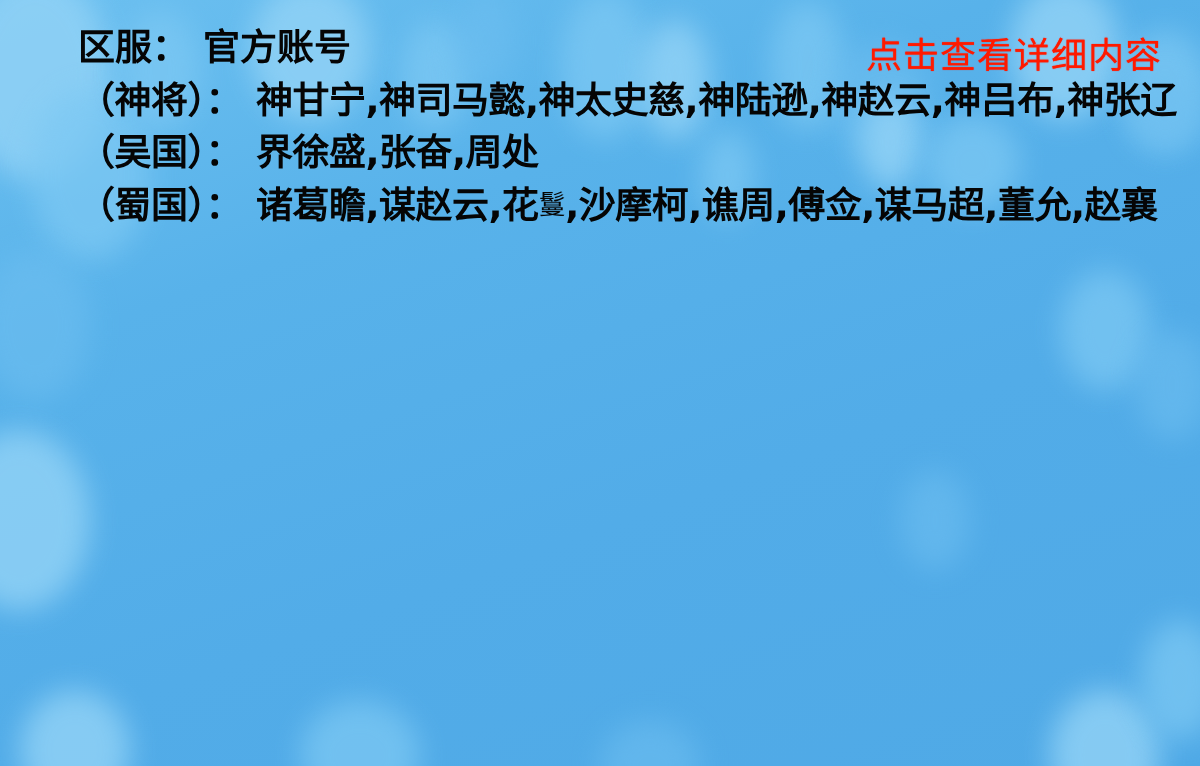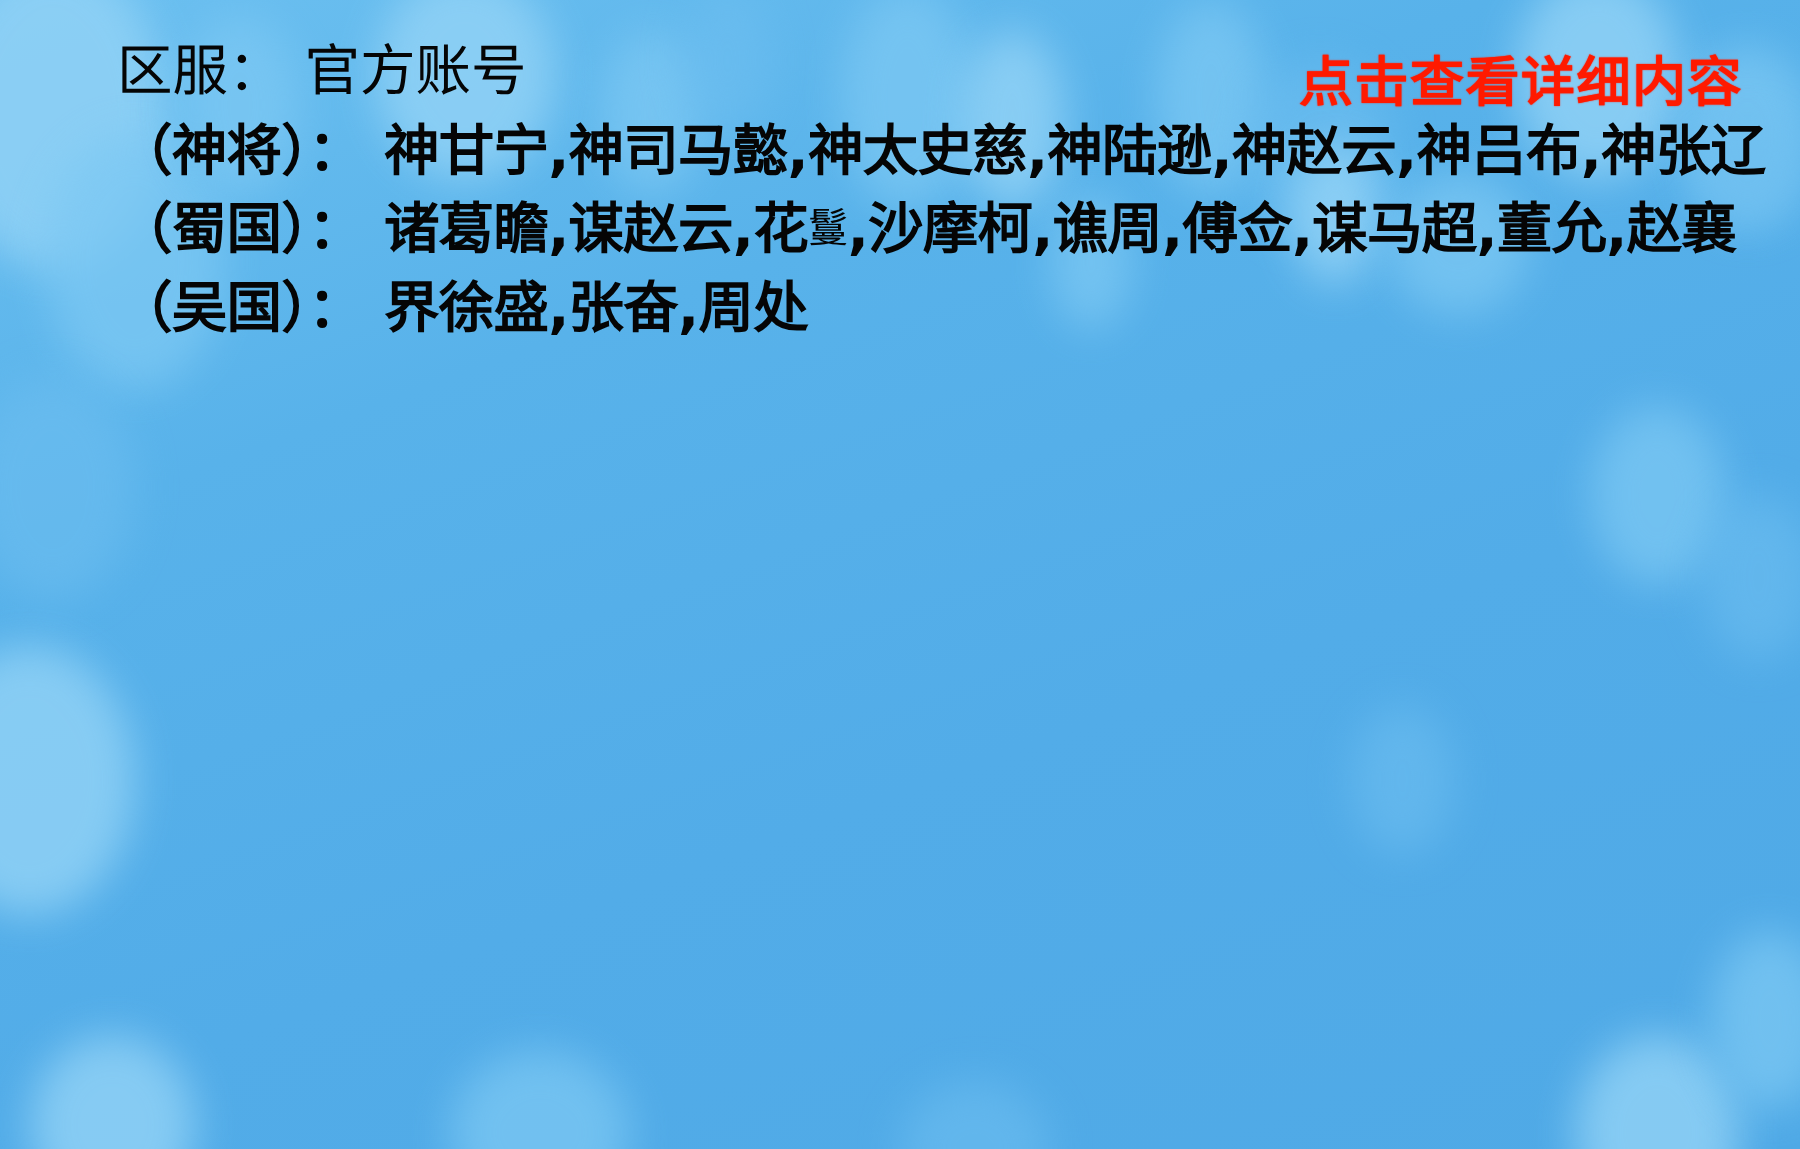--- a/index.html
+++ b/index.html
@@ -88,32 +88,32 @@
     position: relative;
     height: 0;
   }
 
   .cta {
     position: absolute;
     right: 20px;
     top: 16px;
     color: #ff1a00;
     font-size: 36px;
-    font-weight: bold;
+    font-weight: normal;
     letter-spacing: 1px;
     line-height: 1;
     white-space: nowrap;
     font-family: "DejaVu Sans", "Liberation Sans", sans-serif;
     text-shadow: 0 0 1px #ff1a00;
   }
 
   .info-line {
     color: #050505;
     font-size: 37px;
-    font-weight: normal;
+    font-weight: bold;
     line-height: 1.42;
     letter-spacing: 0px;
     white-space: nowrap;
   }
 
   .info-line .lbl {
     display: inline-block;
   }
 
   .info-line .gap {
@@ -191,22 +191,22 @@
       <span class="lbl">区服：</span><span class="gap"></span><span>官方账号</span>
     </div>
 
 
     <div class="group-block">
       <span class="gtag">（神将）：</span><span class="gap"></span><span>神甘宁,神司马懿,神太史慈,神陆逊,神赵云,神吕布,神张辽</span>
     </div>
 
 
     <div class="group-block">
+      <span class="gtag">（吴国）：</span><span class="gap"></span><span>界徐盛,张奋,周处</span>
+    </div>
+
+    <div class="group-block">
       <span class="gtag">（蜀国）：</span><span class="gap"></span><span>诸葛瞻,谋赵云,花</span><span class="fallback-glyph">鬘</span><span>,沙摩柯,谯周,傅佥,谋马超,董允,赵襄</span>
-    </div>
-
-    <div class="group-block">
-      <span class="gtag">（吴国）：</span><span class="gap"></span><span>界徐盛,张奋,周处</span>
     </div>
 
 
   </div>
 </div>
 
 </body></html>

